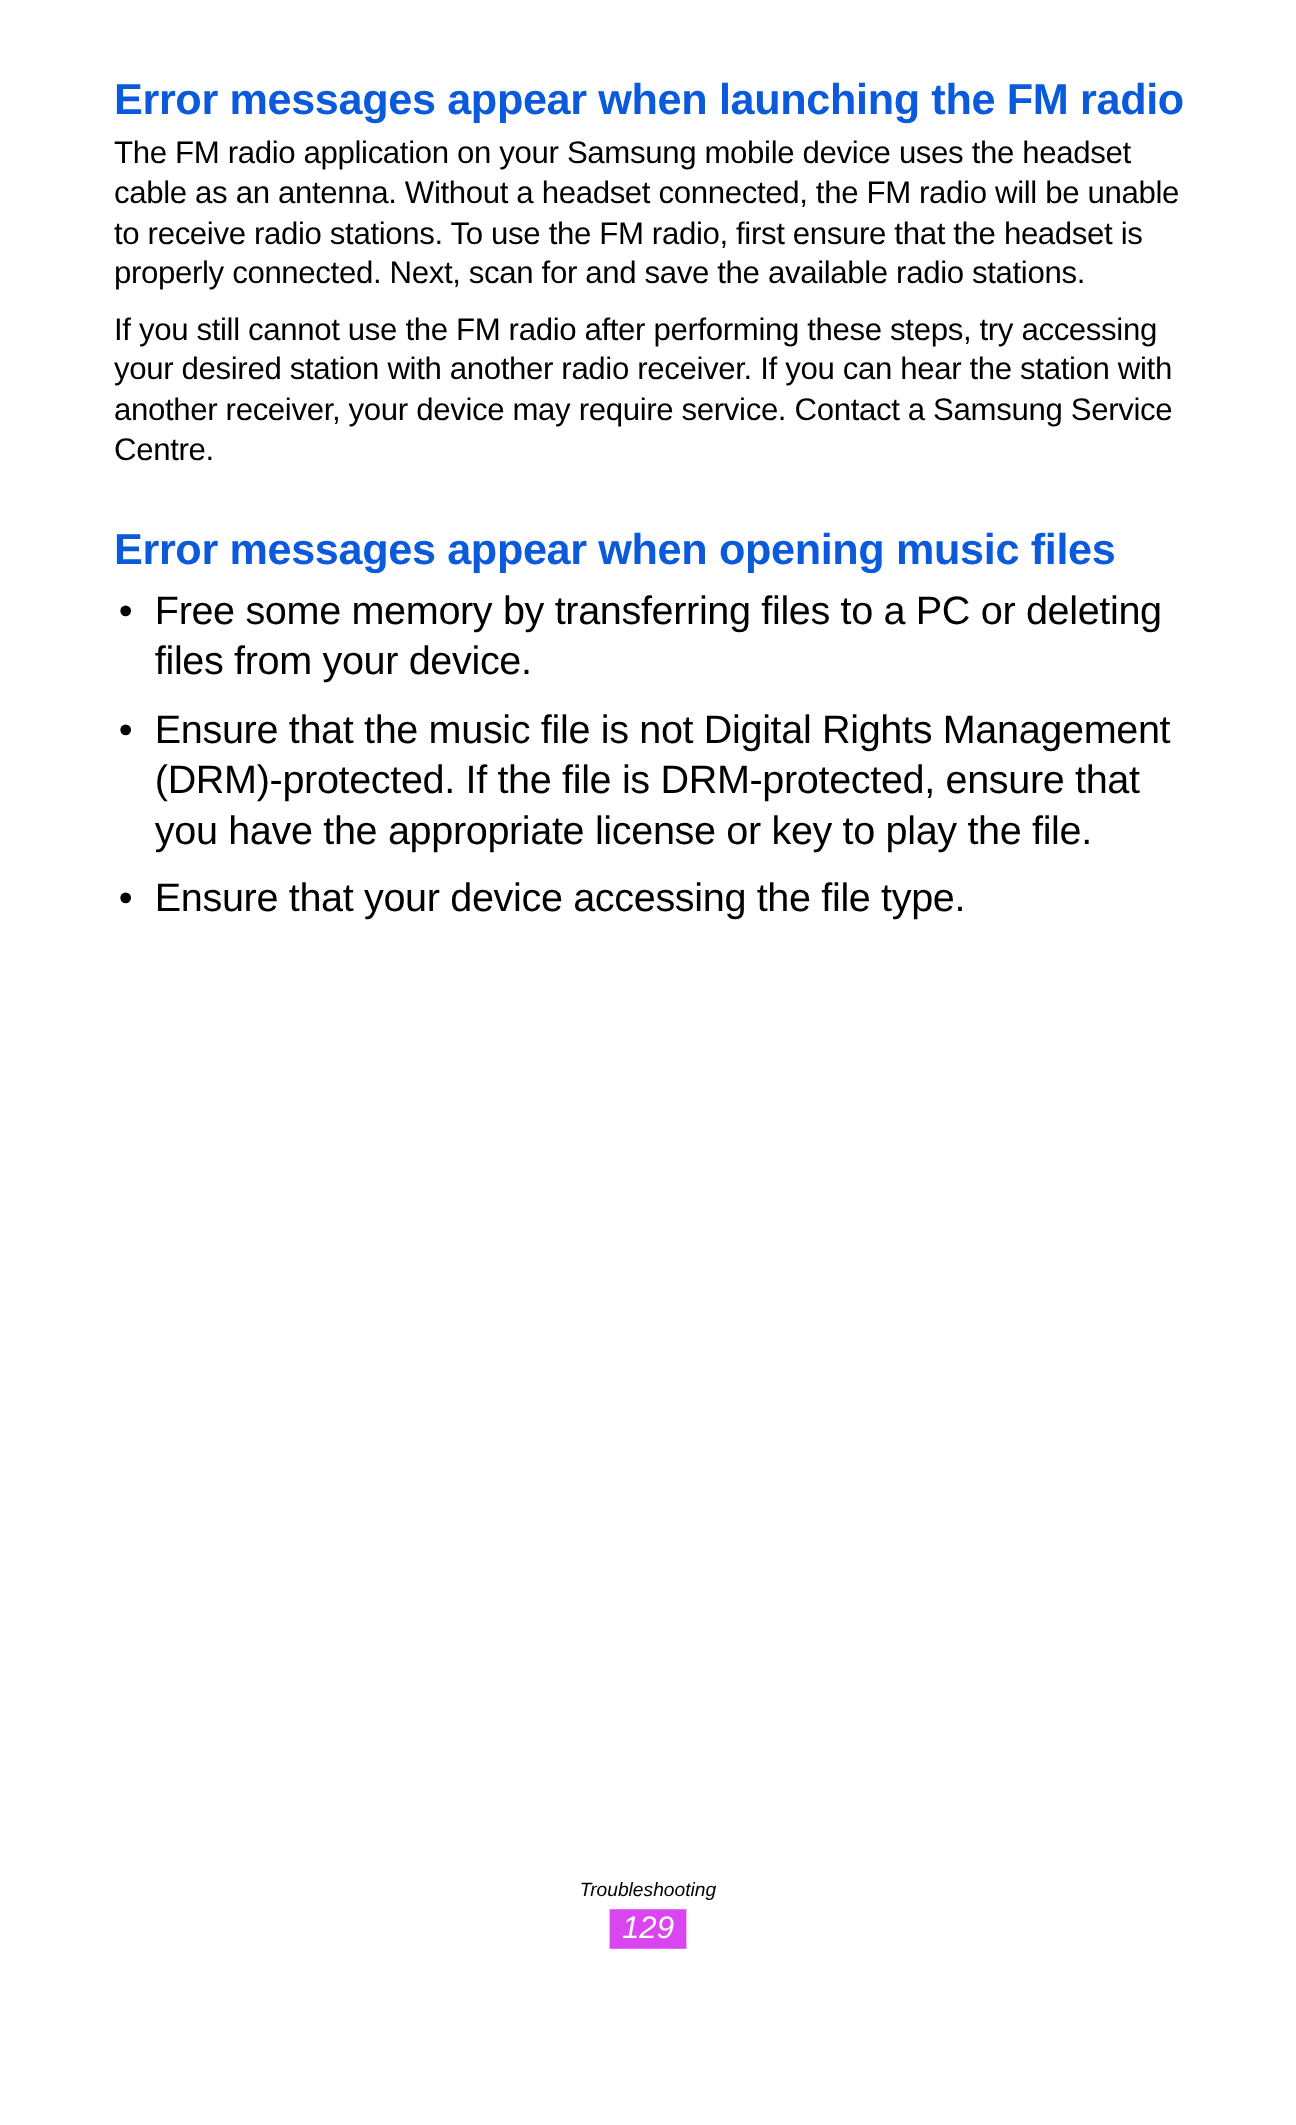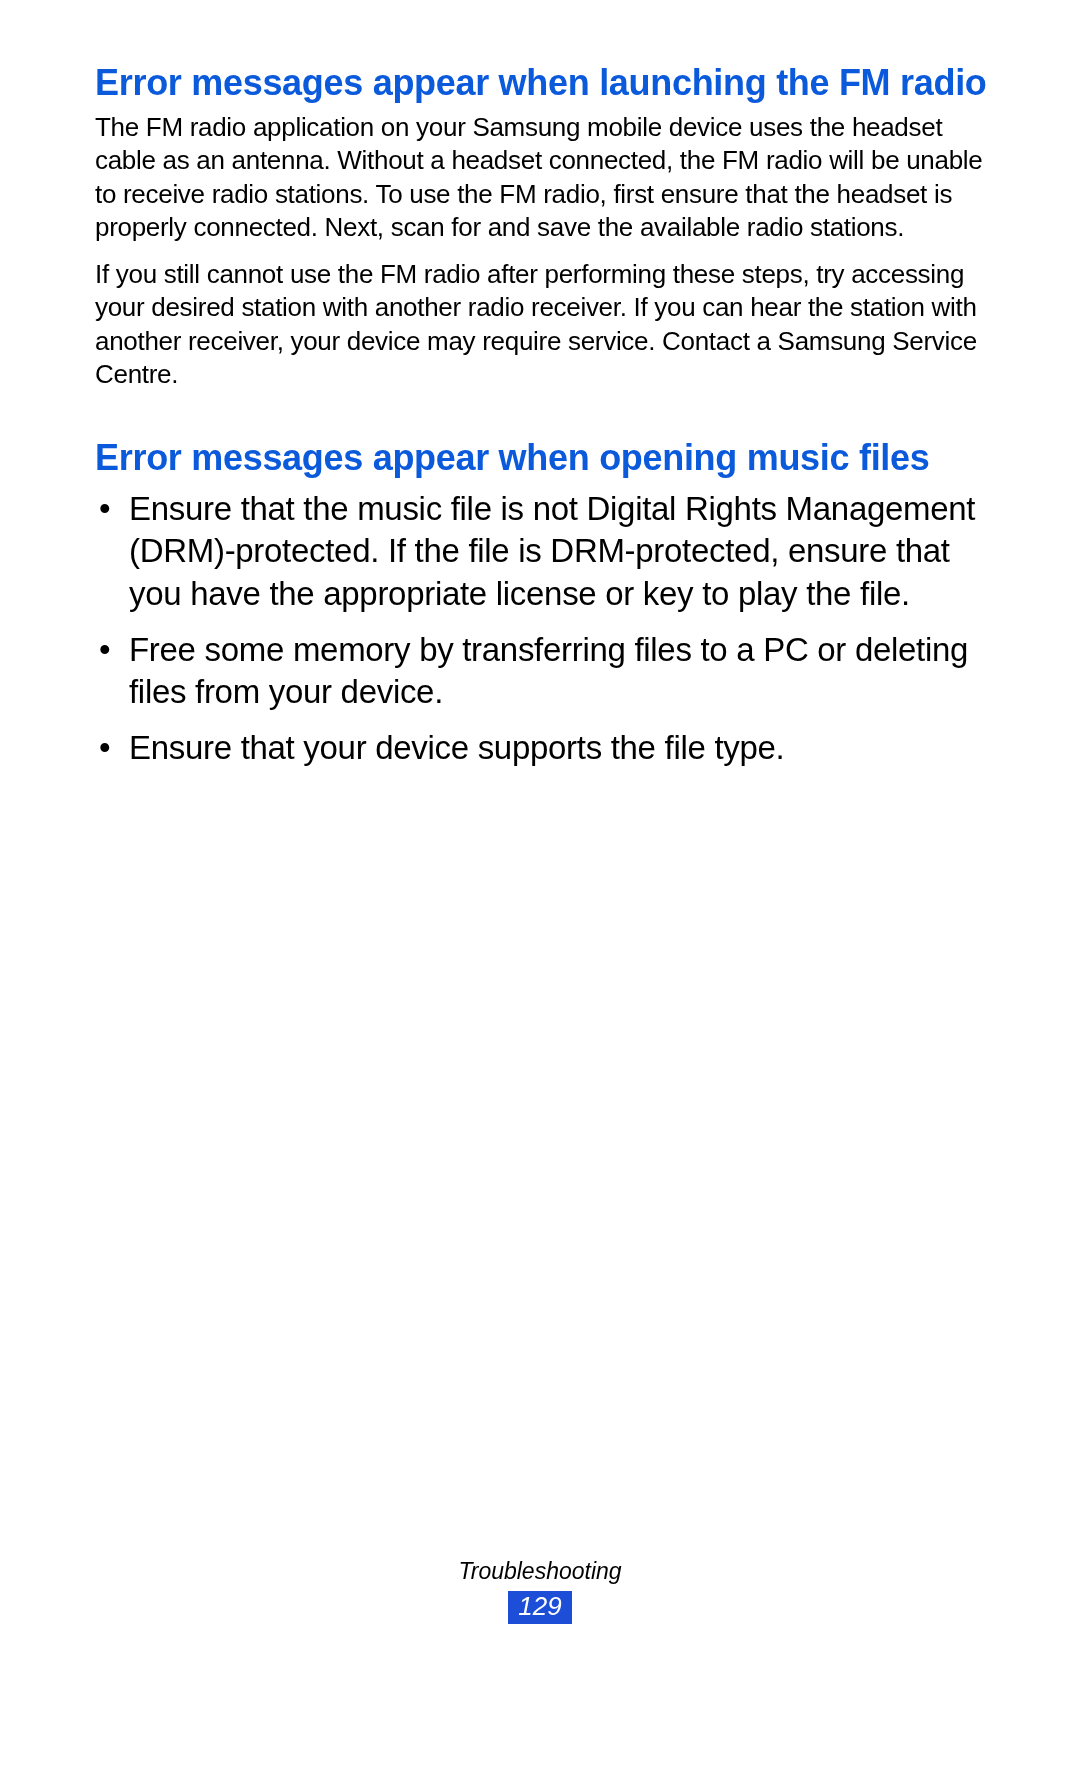--- a/index.html
+++ b/index.html
@@ -59,49 +59,49 @@
   }
   .footer {
     position: absolute;
     bottom: 44px;
     left: 0;
     width: 100%;
     text-align: center;
   }
   .footer-label {
     font-style: italic;
-    font-size: 23px;
+    font-size: 16px;
     color: #000;
     display: block;
     margin-bottom: 6px;
   }
   .page-number {
     display: inline-block;
-    background: #1d4ed8;
+    background: #d946ef;
     color: #ffffff;
     font-style: italic;
     font-size: 26px;
     padding: 1px 10px 3px 10px;
     line-height: 1.1;
   }
 </style>
 </head>
 <body>
 
 <div class="page">
 
   <h2 class="section-heading">Error messages appear when launching the FM radio</h2>
   <p class="body-text">The FM radio application on your Samsung mobile device uses the headset cable as an antenna. Without a headset connected, the FM radio will be unable to receive radio stations. To use the FM radio, first ensure that the headset is properly connected. Next, scan for and save the available radio stations.</p>
   <p class="body-text last">If you still cannot use the FM radio after performing these steps, try accessing your desired station with another radio receiver. If you can hear the station with another receiver, your device may require service. Contact a Samsung Service Centre.</p>
 
   <h2 class="section-heading">Error messages appear when opening music files</h2>
   <ul class="bullets">
+    <li>Free some memory by transferring files to a PC or deleting files from your device.</li>
     <li>Ensure that the music file is not Digital Rights Management (DRM)-protected. If the file is DRM-protected, ensure that you have the appropriate license or key to play the file.</li>
-    <li>Free some memory by transferring files to a PC or deleting files from your device.</li>
-    <li>Ensure that your device supports the file type.</li>
+    <li>Ensure that your device accessing the file type.</li>
   </ul>
 
   <div class="footer">
     <span class="footer-label">Troubleshooting</span>
     <span class="page-number">129</span>
   </div>
 
 </div>
 
 </body></html>

